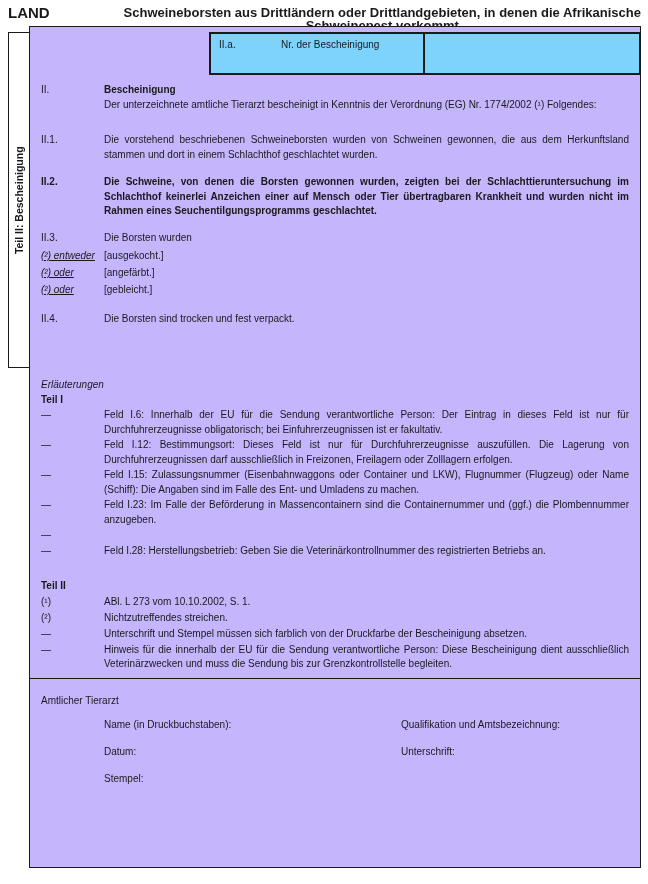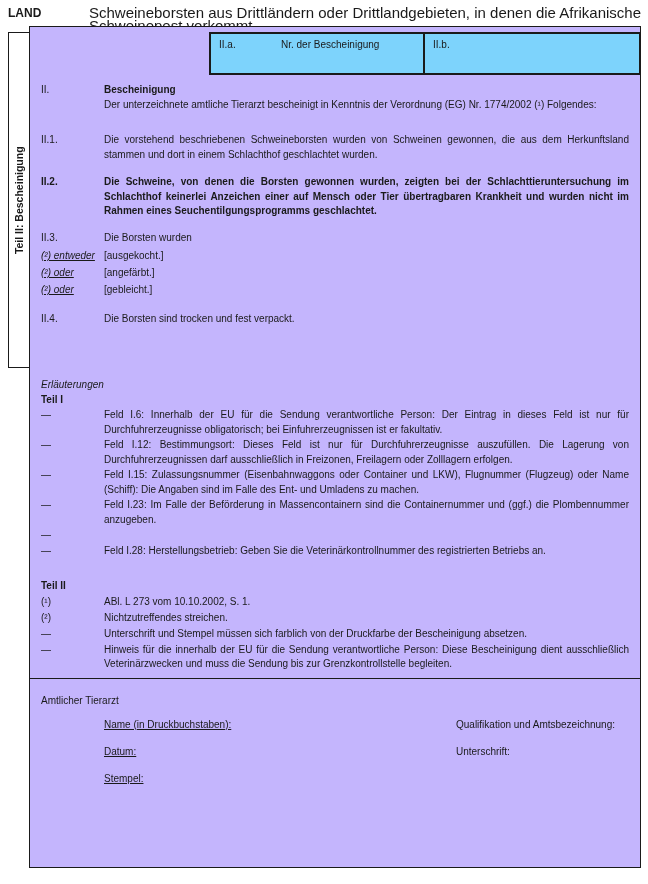--- a/index.html
+++ b/index.html
@@ -12,22 +12,22 @@
     font-family:"Liberation Sans", sans-serif;
     font-size:10px;
     line-height:14.5px;
     overflow:hidden;
   }
   
   .top-header {
     position:absolute; left:8px; top:6px; width:633px;
     display:flex; justify-content:space-between; align-items:flex-start;
   }
-  .land { font-weight:bold; font-size:12px; }
-  .doc-title { text-align:left; font-weight:normal; font-size:15px; line-height:13px; }
+  .land { font-weight:bold; font-size:15px; }
+  .doc-title { text-align:center; font-weight:bold; font-size:13px; line-height:13px; }
 
   
   .sidebar-box {
     position:absolute; left:8px; top:32px; width:22px; height:336px;
     border:1px solid #1a1a1a; background:#fff;
     display:flex; align-items:center; justify-content:center;
   }
   .sidebar-label {
     transform:rotate(-90deg);
     white-space:nowrap;
@@ -60,21 +60,21 @@
   .p2h { margin-top:21px; }
   .note-row { margin-top:1px; }
   .fn-row { margin-top:1.5px; }
   .fn-first { margin-top:1px; }
 
   .divider { margin-top:6px; margin-left:-11px; margin-right:-11px; border-top:1.5px solid #1a1a1a; height:0; }
 
   .vet-heading { margin-top:15px; }
   .vet-row { margin-top:12.5px; padding-left:63px; display:flex; }
   .vet-row.first { margin-top:10px; }
-  .vet-cell-l { width:352px;text-decoration:underline; }
+  .vet-cell-l { width:297px; }
   .vet-cell-r { flex:1; }
 
   
   .ref-box {
     position:absolute; left:209px; top:32px; width:432px; height:43px;
     border:2px solid #1a1a1a; background:#7dd3fc;
     display:flex;
   }
   .ref-cell { padding:4px 8px; }
   .ref-cell-a { width:214px; border-right:2px solid #1a1a1a; display:flex; }
@@ -206,18 +206,15 @@
       </div>
 
     </div>
   </div>
 
   <div class="ref-box">
     <div class="ref-cell ref-cell-a">
       <span class="ref-num">II.a.</span>
       <span>Nr. der Bescheinigung</span>
     </div>
-    <div class="ref-cell ref-cell-b">
-      <span>II.b.</span>
-    </div>
   </div>
 
 </div>
 
 </body></html>

